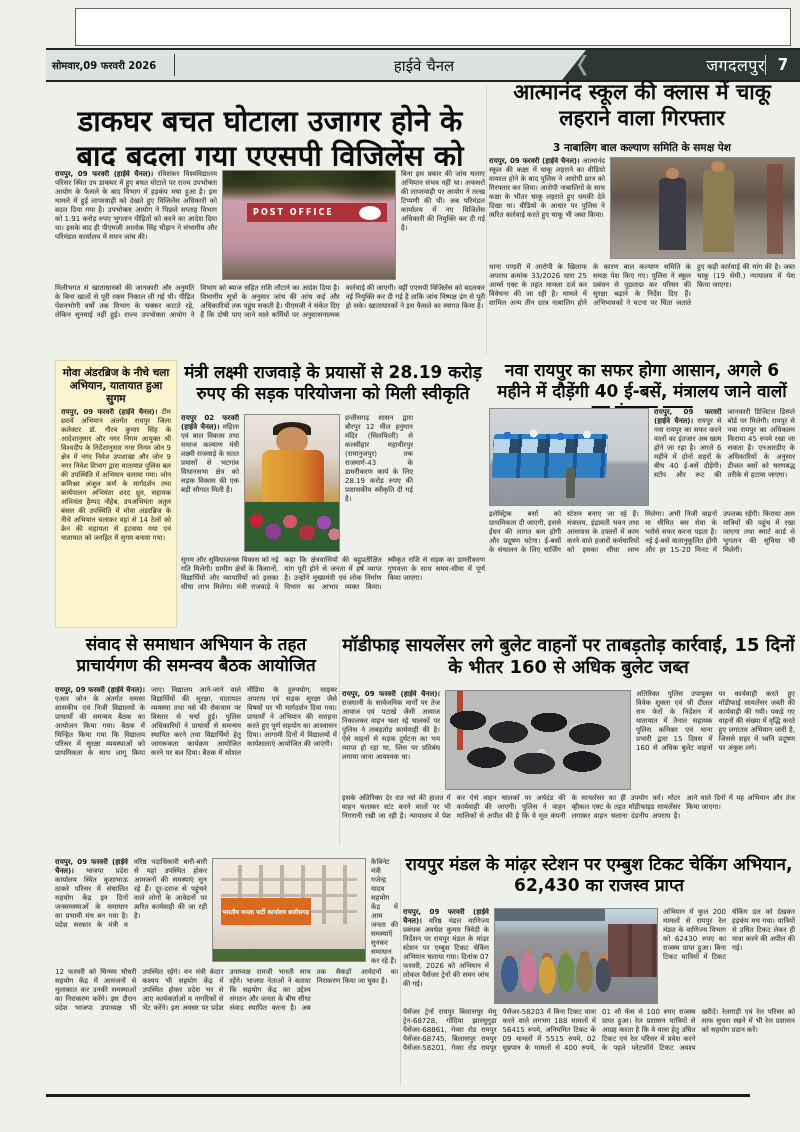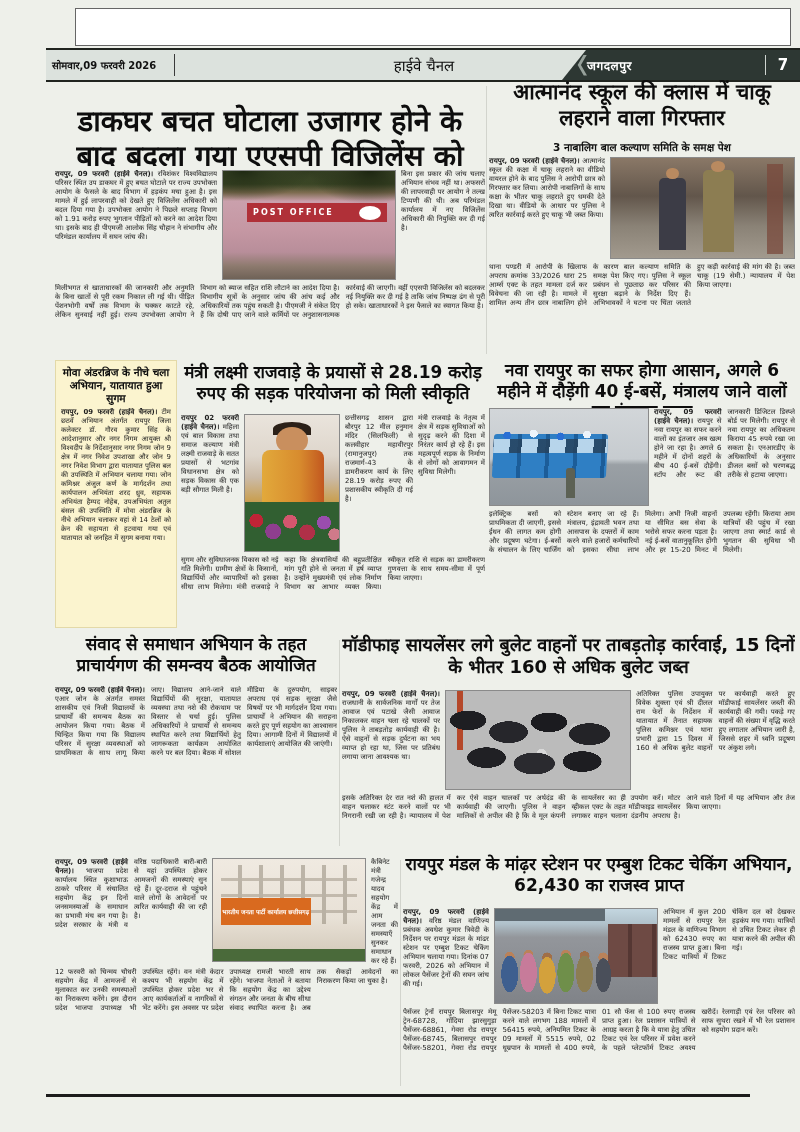--- a/index.html
+++ b/index.html
@@ -9,21 +9,21 @@
   
   .mast-strip{position:absolute;left:75px;top:8px;width:714px;height:36px;background:#ffffff;border:1px solid #666;}
 
   
   .hdr{position:absolute;left:46px;top:48px;width:756px;height:30px;background:#dce2dd;border-top:2px solid #20241f;border-bottom:2px solid #20241f;}
   .hdr-date{position:absolute;left:6px;top:0;height:100%;display:flex;align-items:center;font-size:10px;font-weight:bold;color:#111;}
   .hdr-div{position:absolute;left:128px;top:4px;bottom:4px;width:1px;background:#3a3a3a;}
   .hdr-title{position:absolute;left:0;right:0;top:0;height:100%;display:flex;align-items:center;justify-content:center;font-size:15px;font-weight:normal;color:#0c0c0c;}
   .edition-box{position:absolute;right:2px;top:0;bottom:0;width:240px;background:#2d3733;clip-path:polygon(26px 0,100% 0,100% 100%,2px 100%);display:flex;align-items:center;color:#fff;}
   .chev{width:11px;height:70%;margin-left:16px;background:#97a19b;clip-path:polygon(100% 0,45% 50%,100% 100%,70% 100%,15% 50%,70% 0);}
-  .edition-name{flex:1;text-align:left;font-weight:bold;font-size:12px;letter-spacing:.5px;}
+  .edition-name{flex:1;text-align:right;font-weight:normal;font-size:16px;letter-spacing:.5px;}
   .pg-sep{width:1px;height:68%;background:#cfd5d1;}
   .pg-num{width:34px;text-align:center;font-weight:bold;font-size:15px;}
 
   
   .art{position:absolute;}
   .hl{font-weight:bold;color:#0d0d0d;text-align:center;line-height:1.22;overflow:hidden;}
   .hl-xl{font-size:29px;height:62px;margin-top:20px;}
   .hl-lg{font-size:21px;height:58px;}
   .hl-md{font-size:17px;height:48px;}
   .hl-bu{font-size:18px;height:52px;}
@@ -163,21 +163,20 @@
     <div class="hl hl-md">मंत्री लक्ष्मी राजवाड़े के प्रयासों से 28.19 करोड़ रुपए की सड़क परियोजना को मिली स्वीकृति</div>
     <div class="row" style="margin-top:4px;height:138px;">
       <div class="bd" style="width:58px;height:138px;"><b class="dl">रायपुर 02 फरवरी (हाईवे चैनल)।</b> <span>महिला एवं बाल विकास तथा समाज कल्याण मंत्री लक्ष्मी राजवाड़े के सतत प्रयासों से भटगांव विधानसभा क्षेत्र को सड़क विकास की एक बड़ी सौगात मिली है।</span></div>
       <div class="ph ph-min" style="width:94px;height:136px;">
         <div class="min-hair"></div>
         <div class="min-face"></div>
         <div class="min-sari"></div>
         <div class="min-flowers"></div>
       </div>
       <div class="bd" style="width:68px;height:138px;">छत्तीसगढ़ शासन द्वारा बौरपुर 12 मील हनुमान मंदिर (सिलफिली) से कलवीहार महावीरपुर (रामानुजपुर) तक राजमार्ग-43 के डामरीकरण कार्य के लिए 28.19 करोड़ रुपए की प्रशासकीय स्वीकृति दी गई है।</div>
-      <div class="bd" style="flex:1;height:138px;">मंत्री राजवाड़े के नेतृत्व में क्षेत्र में सड़क सुविधाओं को सुदृढ़ करने की दिशा में निरंतर कार्य हो रहे हैं। इस महत्वपूर्ण सड़क के निर्माण से लोगों को आवागमन में सुविधा मिलेगी।</div>
     </div>
     <div class="bd cols3 mt" style="height:58px;">सुगम और सुविधाजनक विकास को नई गति मिलेगी। ग्रामीण क्षेत्रों के किसानों, विद्यार्थियों और व्यापारियों को इसका सीधा लाभ मिलेगा। मंत्री राजवाड़े ने कहा कि क्षेत्रवासियों की बहुप्रतीक्षित मांग पूरी होने से जनता में हर्ष व्याप्त है। उन्होंने मुख्यमंत्री एवं लोक निर्माण विभाग का आभार व्यक्त किया। स्वीकृत राशि से सड़क का डामरीकरण गुणवत्ता के साथ समय-सीमा में पूर्ण किया जाएगा।</div>
   </div>
 
   <div class="art" style="left:489px;top:360px;width:306px;height:268px;">
     <div class="hl hl-md">नवा रायपुर का सफर होगा आसान, अगले 6 महीने में दौड़ेंगी 40 ई-बसें, मंत्रालय जाने वालों का इंतजार खत्म</div>
     <div class="row" style="height:98px;">
       <div class="ph ph-bus" style="width:158px;height:96px;">
         <div class="bus-row">
           <div class="bus-win"></div>

